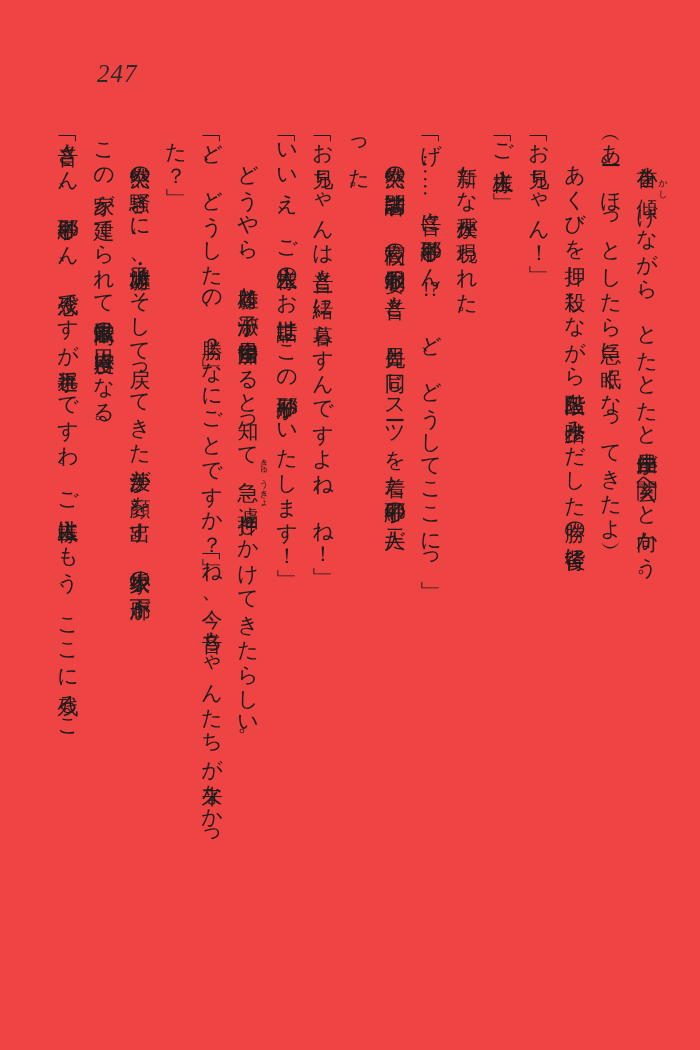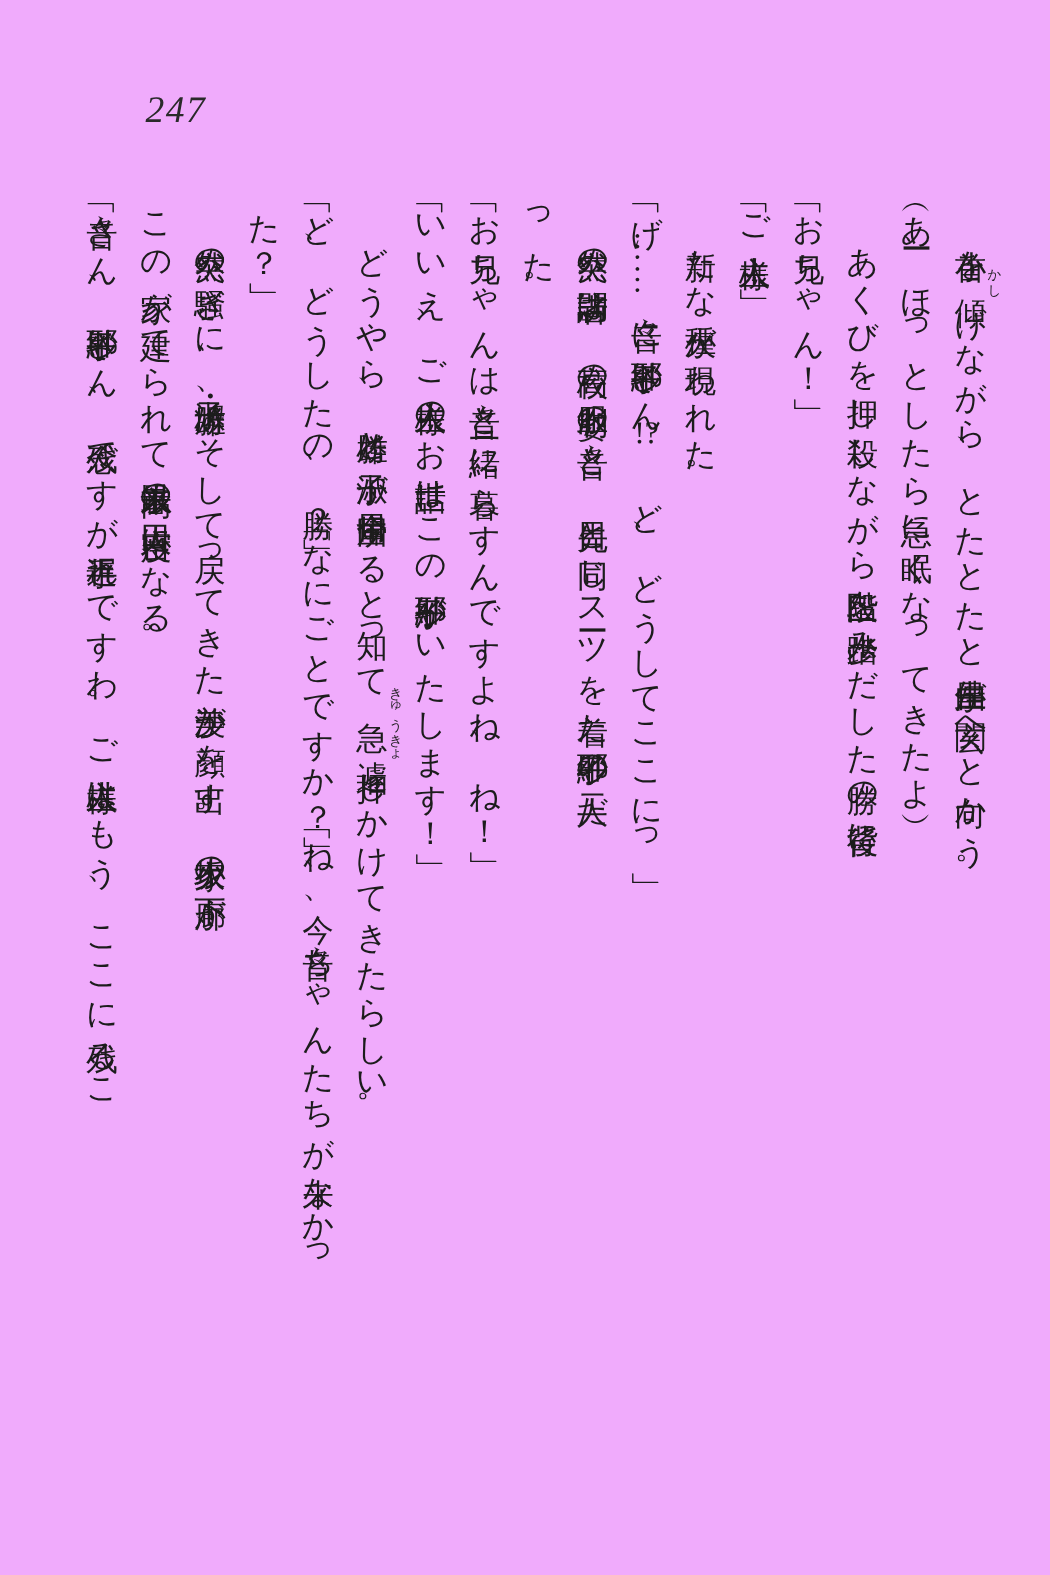--- a/index.html
+++ b/index.html
@@ -7,21 +7,21 @@
     padding: 0;
     width: 700px;
     height: 1050px;
     overflow: hidden;
     background: #ffffff;
   }
   .page {
     position: relative;
     width: 700px;
     height: 1050px;
-    background: #f0abfc;
+    background: #ef4444;
     font-family: "Liberation Serif", "DejaVu Serif", serif;
   }
   .page-number {
     position: absolute;
     top: 60px;
     left: 97px;
     font-size: 25px;
     font-style: italic;
     color: #2a2a2a;
     letter-spacing: 1px;

